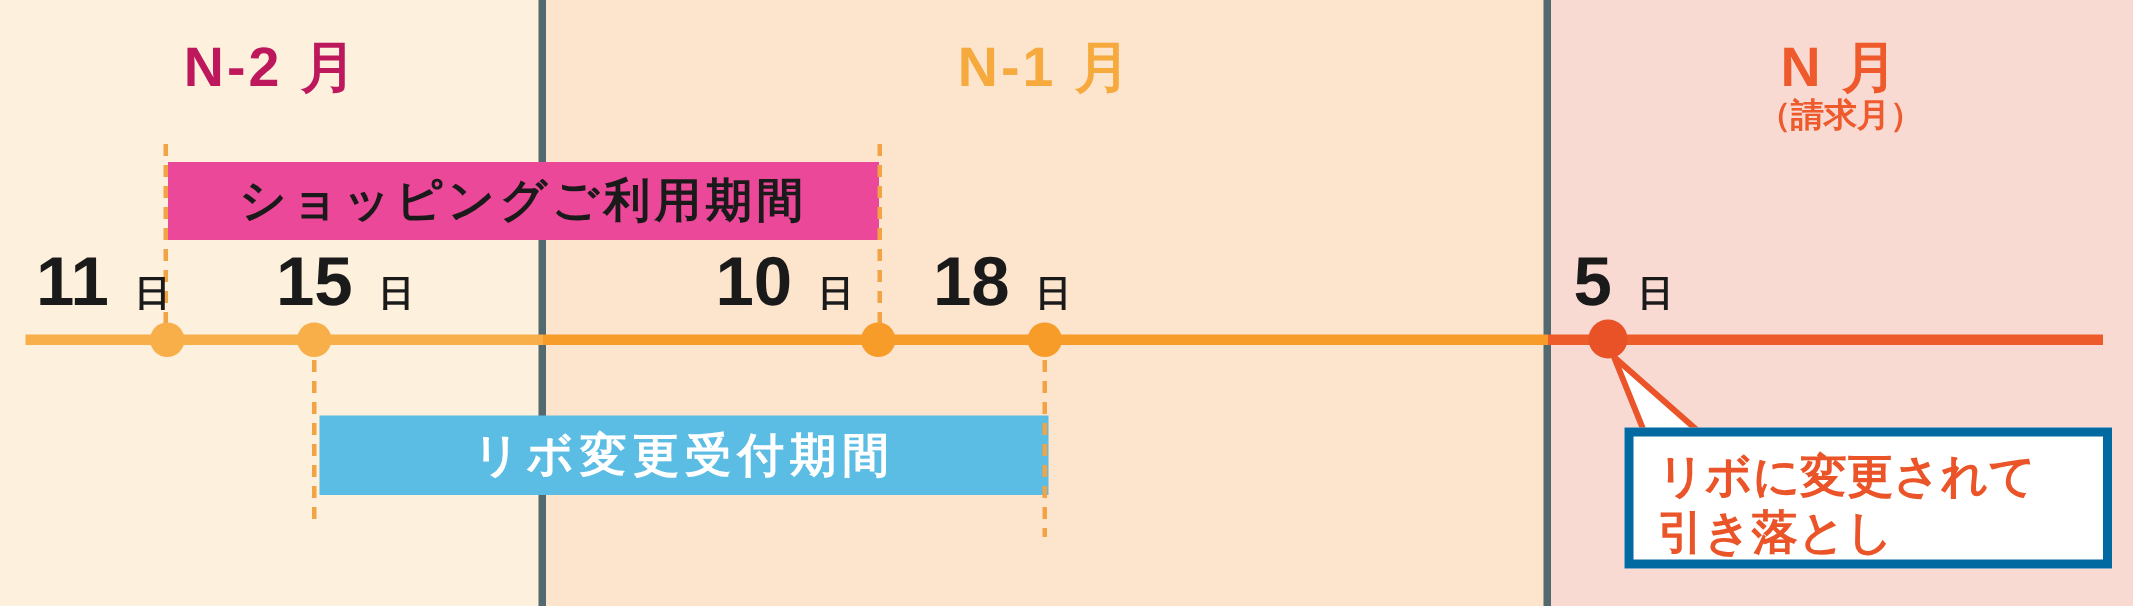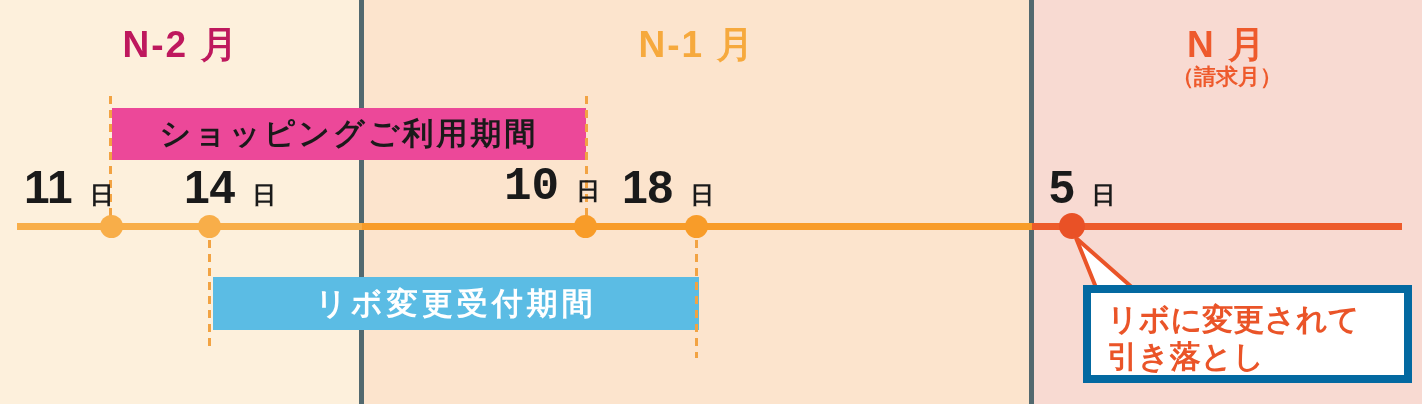--- a/index.html
+++ b/index.html
@@ -50,27 +50,27 @@
   .dot-10{left:574px;background:#F89C29;}
   .dot-15{left:685px;background:#F89C29;}
   .dot-5{left:1059px;top:213px;width:26px;height:26px;background:#E95126;}
 
   
   .day{position:absolute;top:164px;display:flex;align-items:baseline;gap:17px;color:#1A1A1A;z-index:5;white-space:nowrap;}
   .day .num{font-size:46px;font-weight:bold;line-height:1;}
   .day .unit{font-size:24px;font-weight:bold;line-height:1;}
   .day-11{left:24px;}
   .day-16{left:184px;}
-  .day-10{left:504px;font-family:Liberation Mono, monospace;}
+  .day-10{left:477px;}
   .day-15{left:622px;}
   .day-5{left:1049px;}
 
   
   .tail-svg{position:absolute;left:1056px;top:226px;width:100px;height:72px;z-index:6;}
-  .callout{position:absolute;left:1083px;top:285px;width:297px;height:66px;background:#FFFFFF;border:8px solid #0369a1;z-index:7;padding:8px 0 8px 16px;}
+  .callout{position:absolute;left:1083px;top:285px;width:297px;height:66px;background:#FFFFFF;border:6px solid #0369a1;z-index:7;padding:8px 0 8px 16px;}
   .callout .line{font-size:31px;font-weight:bold;color:#EA5428;line-height:37px;white-space:nowrap;}
 </style>
 </head>
 <body>
 
 <div class="canvas">
 
   <div class="panel panel-1"></div>
   <div class="panel panel-2"></div>
   <div class="panel panel-3"></div>
@@ -103,21 +103,21 @@
   <div class="dot dot-s dot-16"></div>
   <div class="dot dot-s dot-10"></div>
   <div class="dot dot-s dot-15"></div>
   <div class="dot dot-5"></div>
 
   <div class="day day-11">
     <span class="num">11</span>
     <span class="unit">日</span>
   </div>
   <div class="day day-16">
-    <span class="num">14</span>
+    <span class="num">15</span>
     <span class="unit">日</span>
   </div>
   <div class="day day-10">
     <span class="num">10</span>
     <span class="unit">日</span>
   </div>
   <div class="day day-15">
     <span class="num">18</span>
     <span class="unit">日</span>
   </div>

